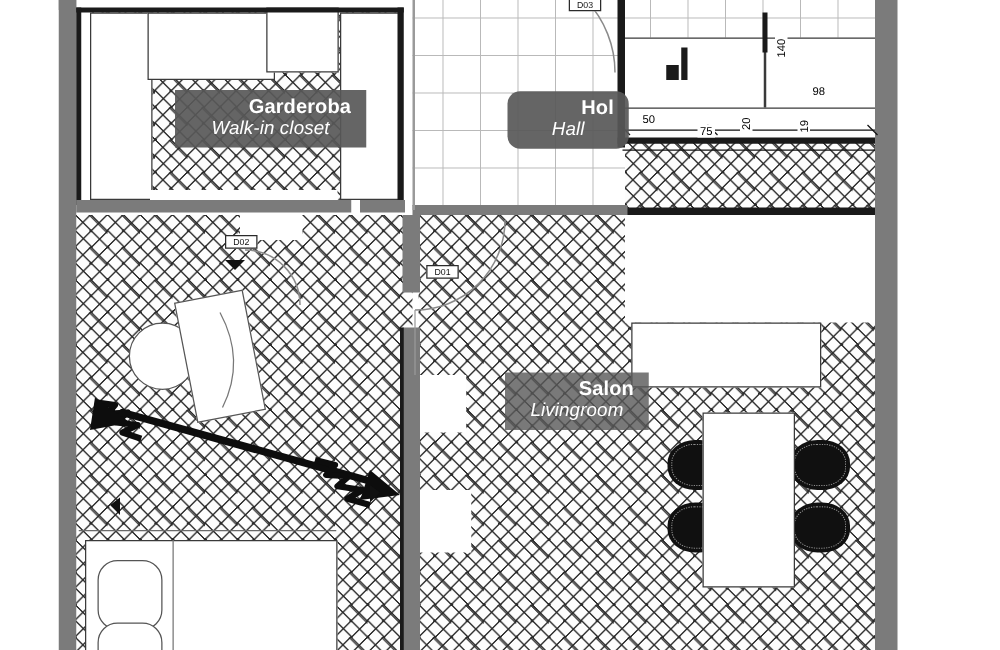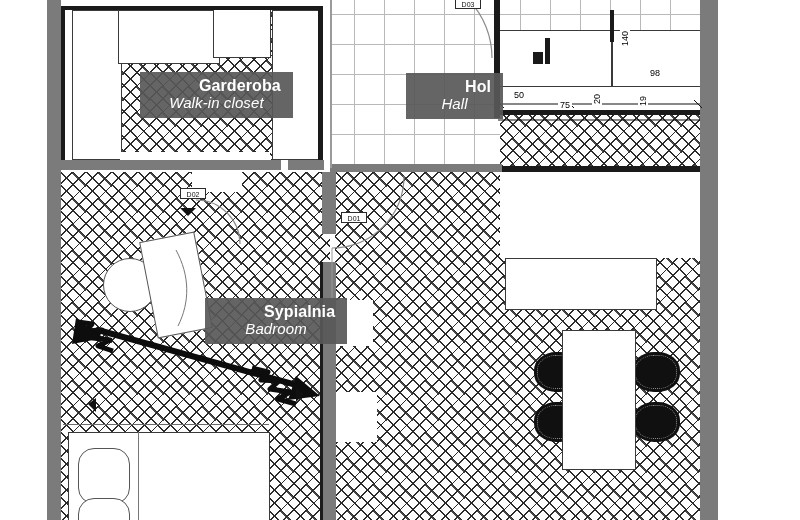--- a/index.html
+++ b/index.html
@@ -236,24 +236,24 @@
   <div class="dim" style="left:512px; top:90px;">50</div>
   <div class="dim" style="left:558px; top:100px;">75</div>
   <div class="dim vert" style="left:592px; top:106px;">20</div>
   <div class="dim vert" style="left:638px; top:108px;">19</div>
 
   <div class="room-label" style="left:140px; top:72px;">
     <span class="pl">Garderoba</span>
     <span class="en">Walk-in closet</span>
   </div>
 
-  <div class="room-label" style="left:406px; top:73px;">
+  <div class="room-label" style="left:406px; top:73px;border-radius:10px;">
     <span class="pl">Hol</span>
     <span class="en">Hall</span>
   </div>
 
-  <div class="room-label" style="left:205px; top:298px;">
-    <span class="pl">Sypialnia</span>
-    <span class="en">Badroom</span>
+
+  <div class="room-label translucent" style="left:404px; top:298px;">
+    <span class="pl">Salon</span>
+    <span class="en">Livingroom</span>
   </div>
 
-
 </div>
 
 </body></html>

